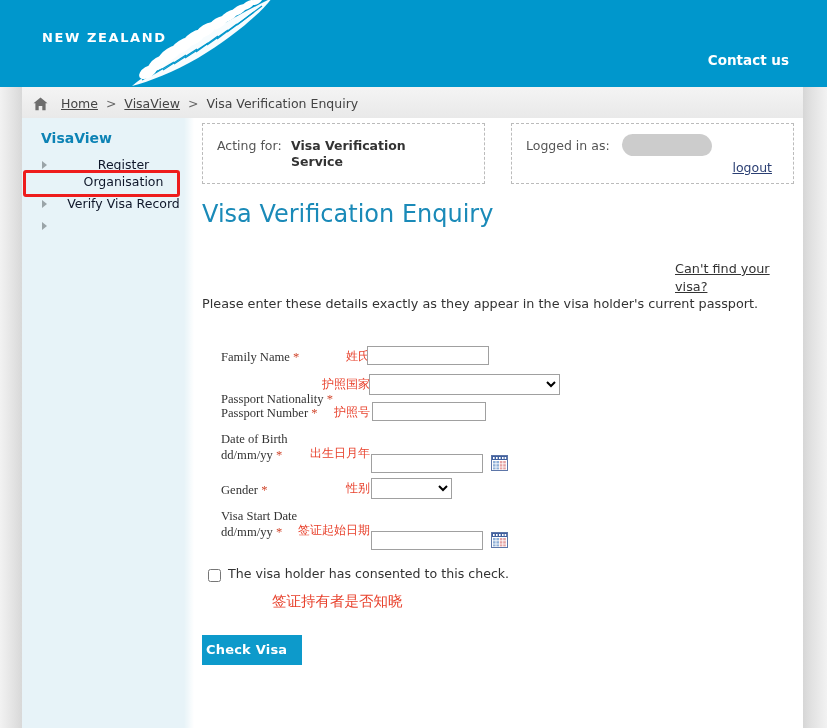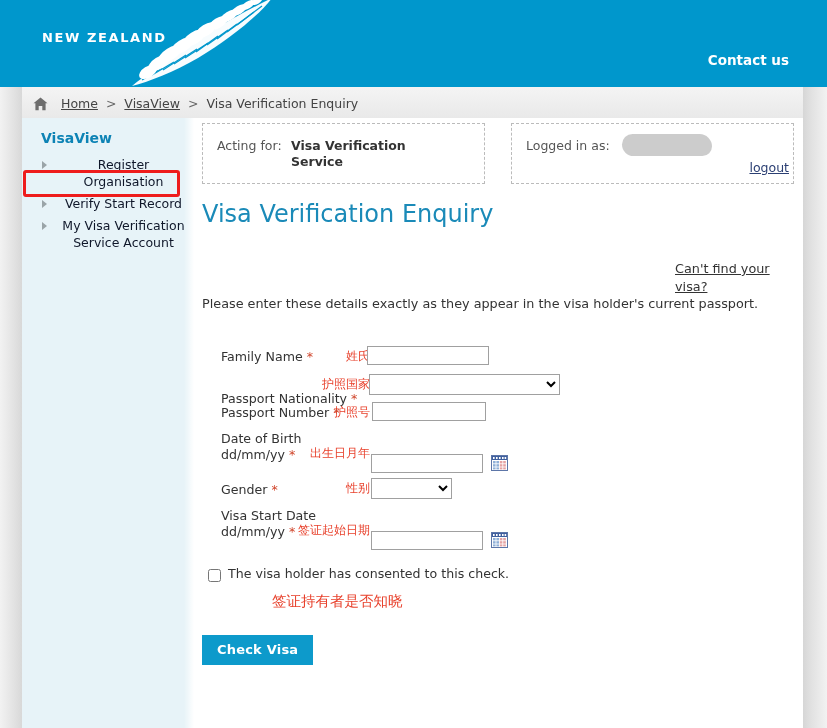--- a/index.html
+++ b/index.html
@@ -208,21 +208,21 @@
   #redacted {
     position: absolute;
     left: 110px; top: 10px;
     width: 90px; height: 22px;
     background: #c9c9c9;
     border-radius: 11px 13px 10px 12px;
     opacity: .95;
   }
   #logout-link {
     position: absolute;
-    right: 4px; top: 36px;
+    right: 21px; top: 36px;
     font-size: 12.5px;
     color: #2b3f73;
     text-decoration: underline;
     cursor: pointer;
   }
 
   
   #page-title {
     position: absolute;
     left: 8px; top: 82px;
@@ -266,20 +266,21 @@
     font-size: 12px;
     color: #e8412c;
     font-family: "DejaVu Sans", "Liberation Sans", sans-serif;
     white-space: nowrap;
   }
   .en-label {
     position: absolute;
     font-size: 12.6px;
     color: #333333;
     line-height: 16px;
+    font-family: Liberation Serif, serif;
   }
   .req { color:#d0452b; }
 
   input.txt {
     position: absolute;
     height: 19px;
     border: 1px solid #a0a0a0;
     background: #ffffff;
     font-size: 12px;
     padding: 0 3px;
@@ -330,21 +331,21 @@
   }
 
   #check-visa-btn {
     position: absolute;
     left: 8px; top: 517px;
     background: #0d9acb;
     border: none;
     color: #ffffff;
     font-size: 13px;
     font-weight: bold;
-    padding: 7px 15px 8px 15px;
+    padding: 7px 15px 8px 4px;
     cursor: pointer;
     font-family: "DejaVu Sans", "Liberation Sans", sans-serif;
     letter-spacing: .2px;
   }
 </style>
 </head>
 <body>
 
 <div id="page">
 
@@ -409,25 +410,24 @@
     <div id="sidebar">
       <div class="sidebar-title">VisaView</div>
 
       <div class="nav-list">
         <div class="nav-item">
           <span class="arrow"></span>
           <span>Register Organisation</span>
         </div>
         <div class="nav-item">
           <span class="arrow"></span>
-          <span>Verify Start Record</span>
+          <span>Verify Visa Record</span>
         </div>
         <div class="nav-item">
           <span class="arrow"></span>
-          <span>My Visa Verification Service Account</span>
         </div>
       </div>
 
       <div id="verify-highlight"></div>
     </div>
 
     <div id="main">
 
       <div class="info-box" id="acting-box">
         <span class="ib-label" id="acting-label">Acting for:</span>

